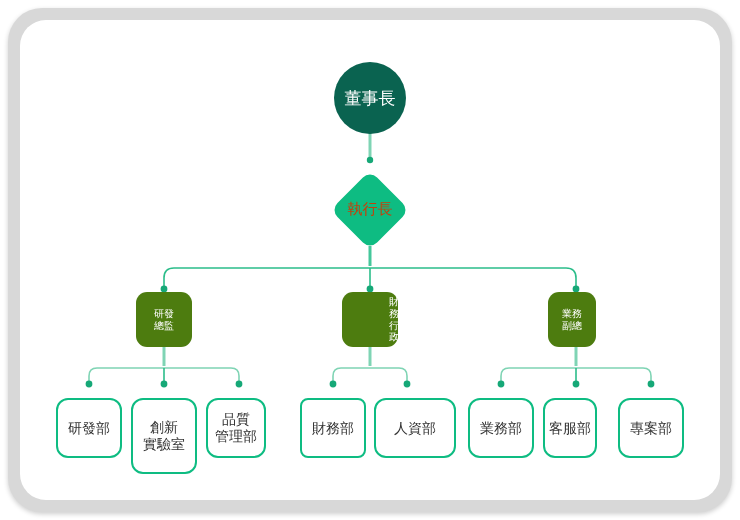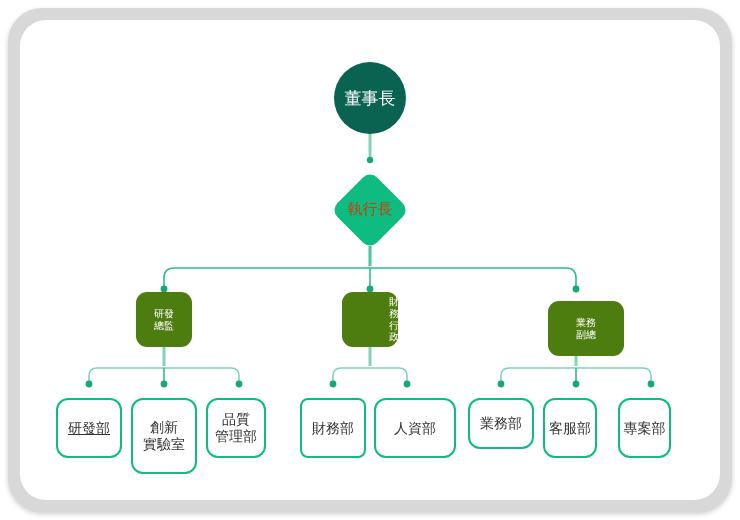--- a/index.html
+++ b/index.html
@@ -169,28 +169,28 @@
       </span>
     </div>
 
     <div class="node node-mid" style="left:342px; top:292px; width:56px; height:55px;padding-left:48px;">
       <span>
         <span class="nl">財務</span>
         <span class="nl">行政</span>
       </span>
     </div>
 
-    <div class="node node-mid" style="left:548px; top:301px; width:76px; height:55px;">
+    <div class="node node-mid" style="left:548px; top:292px; width:48px; height:55px;">
       <span>
         <span class="nl">業務</span>
         <span class="nl">副總</span>
       </span>
     </div>
 
-    <div class="node node-leaf" style="left:56px; top:398px; width:66px; height:60px;text-decoration:underline;">
+    <div class="node node-leaf" style="left:56px; top:398px; width:66px; height:60px;">
       <span>
         <span class="nl">研發部</span>
       </span>
     </div>
 
     <div class="node node-leaf" style="left:131px; top:398px; width:66px; height:76px;">
       <span>
         <span class="nl">創新</span>
         <span class="nl">實驗室</span>
       </span>
@@ -208,32 +208,32 @@
         <span class="nl">財務部</span>
       </span>
     </div>
 
     <div class="node node-leaf" style="left:374px; top:398px; width:82px; height:60px;">
       <span>
         <span class="nl">人資部</span>
       </span>
     </div>
 
-    <div class="node node-leaf" style="left:468px; top:398px; width:66px; height:51px;">
+    <div class="node node-leaf" style="left:468px; top:398px; width:66px; height:60px;">
       <span>
         <span class="nl">業務部</span>
       </span>
     </div>
 
     <div class="node node-leaf" style="left:543px; top:398px; width:54px; height:60px;">
       <span>
         <span class="nl">客服部</span>
       </span>
     </div>
 
-    <div class="node node-leaf" style="left:618px; top:398px; width:53px; height:60px;">
+    <div class="node node-leaf" style="left:618px; top:398px; width:66px; height:60px;">
       <span>
         <span class="nl">專案部</span>
       </span>
     </div>
 
   </div>
 </div>
 
 </body></html>

